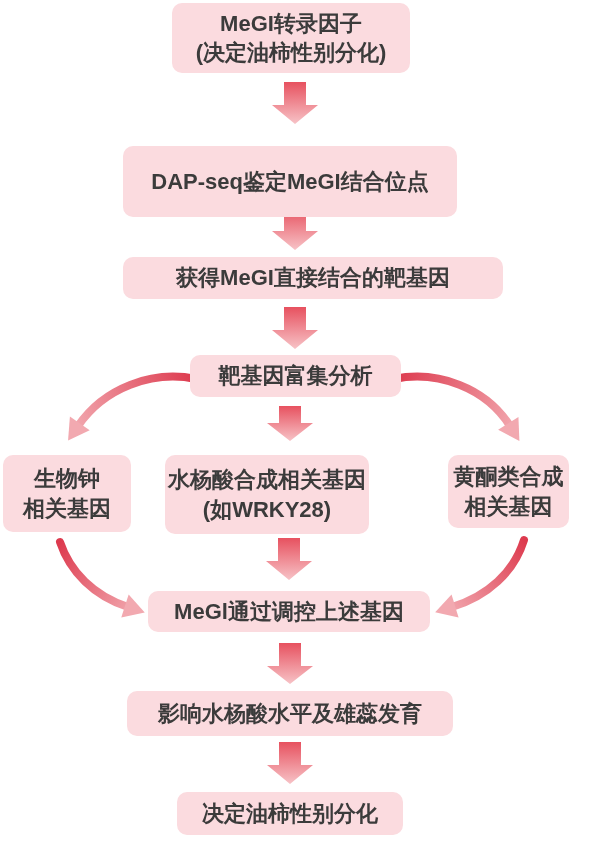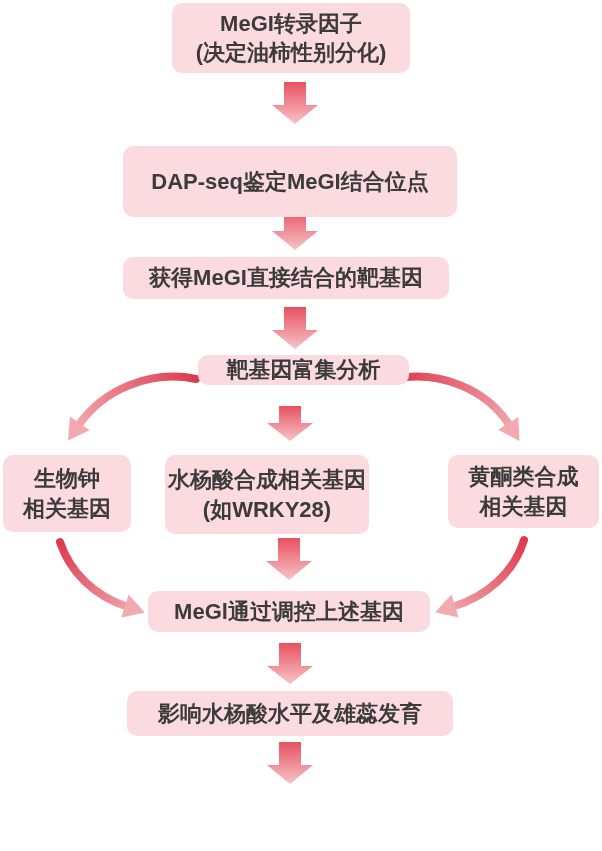--- a/index.html
+++ b/index.html
@@ -37,25 +37,25 @@
     color: var(--text-color);
     font-weight: 600;
     font-size: 22px;
     line-height: 1.32;
     white-space: nowrap;
   }
   .box span { display: block; }
   
   .b-step1        { left: 172px; top:   3px; width: 238px; height: 70px; }
   .b-step2        { left: 123px; top: 129px; width: 334px; height: 71px; margin-top: 17px; }
-  .b-step3        { left: 123px; top: 257px; width: 326px; height: 42px; }
-  .b-step4        { left: 198px; top: 355px; width: 211px; height: 30px; }
+  .b-step3        { left: 123px; top: 257px; width: 380px; height: 42px; }
+  .b-step4        { left: 190px; top: 355px; width: 211px; height: 42px; }
   .b-branch-left  { left:   3px; top: 455px; width: 128px; height: 77px; }
   .b-branch-mid   { left: 165px; top: 455px; width: 204px; height: 79px; }
-  .b-branch-right { left: 448px; top: 455px; width: 151px; height: 73px; }
+  .b-branch-right { left: 448px; top: 455px; width: 121px; height: 73px; }
   .b-step5        { left: 148px; top: 591px; width: 282px; height: 41px; }
   .b-step6        { left: 127px; top: 691px; width: 326px; height: 45px; }
   .b-step7        { left: 177px; top: 792px; width: 226px; height: 43px; }
 
   .s-atop   { stop-color: var(--arrow-top); }
   .s-abot   { stop-color: var(--arrow-bottom); }
   .s-ctail  { stop-color: var(--curve-tail); }
   .s-chead  { stop-color: var(--curve-head); }
   .m-head   { fill: var(--curve-head); }
   .curve    { fill: none; stroke-width: 8; stroke-linecap: round; }
@@ -139,14 +139,17 @@
   </div>
 
   <div class="box b-step5">
     <span>MeGl通过调控上述基因</span>
   </div>
 
   <div class="box b-step6">
     <span>影响水杨酸水平及雄蕊发育</span>
   </div>
 
+  <div class="box b-step7">
+    <span>决定油柿性别分化</span>
+  </div>
 
 </div>
 
 </body></html>

